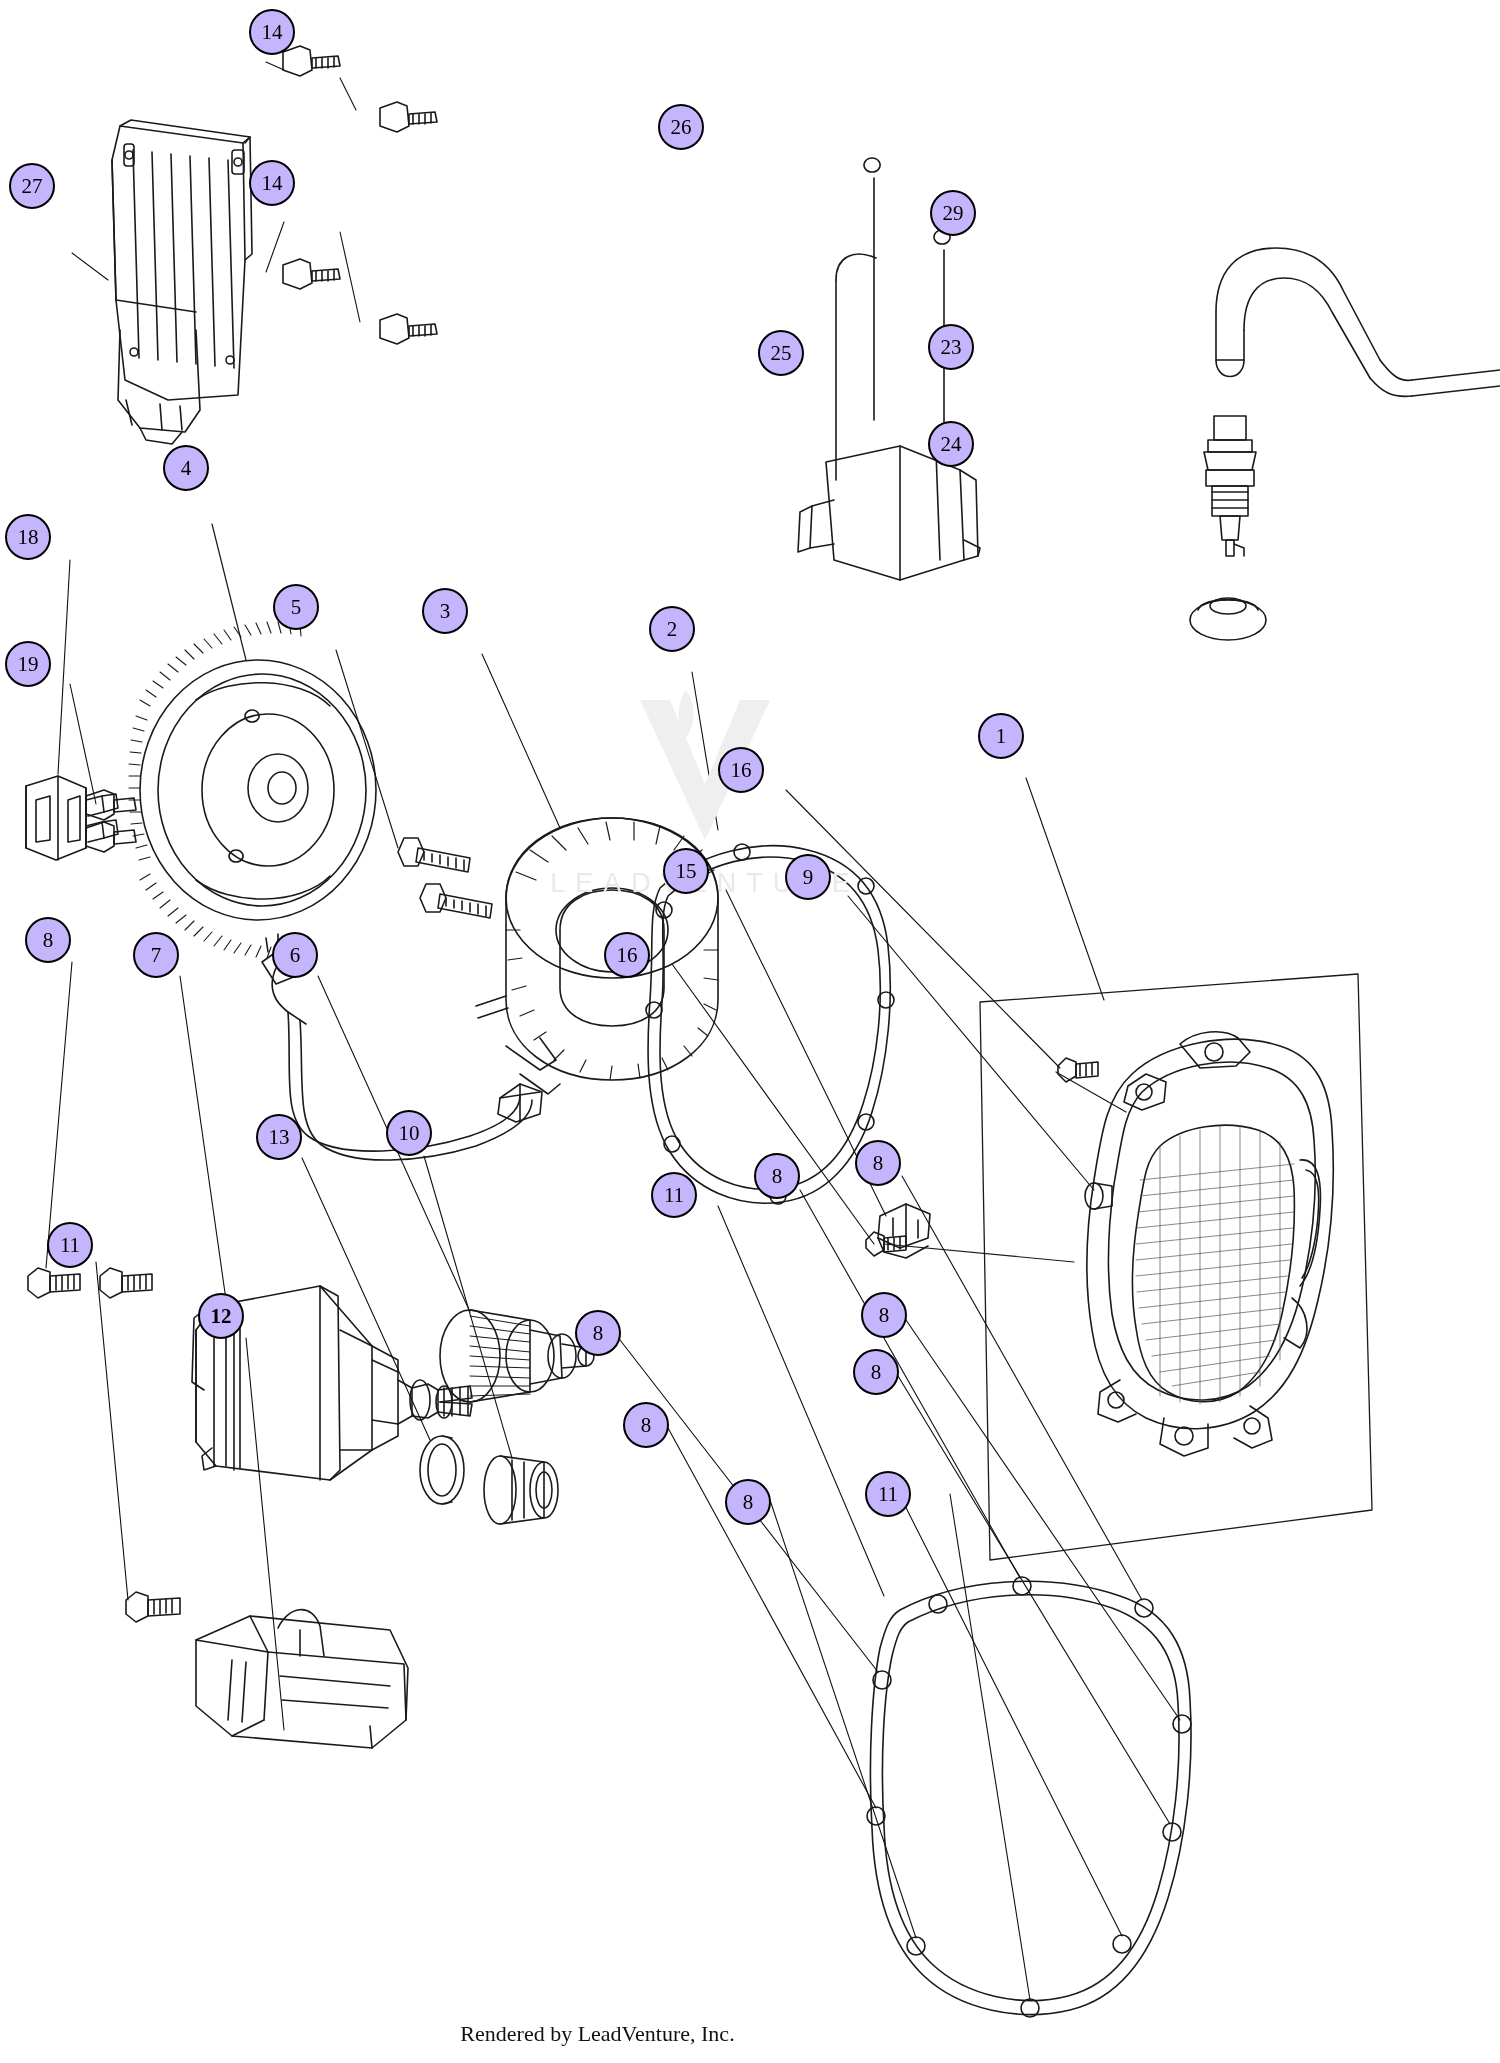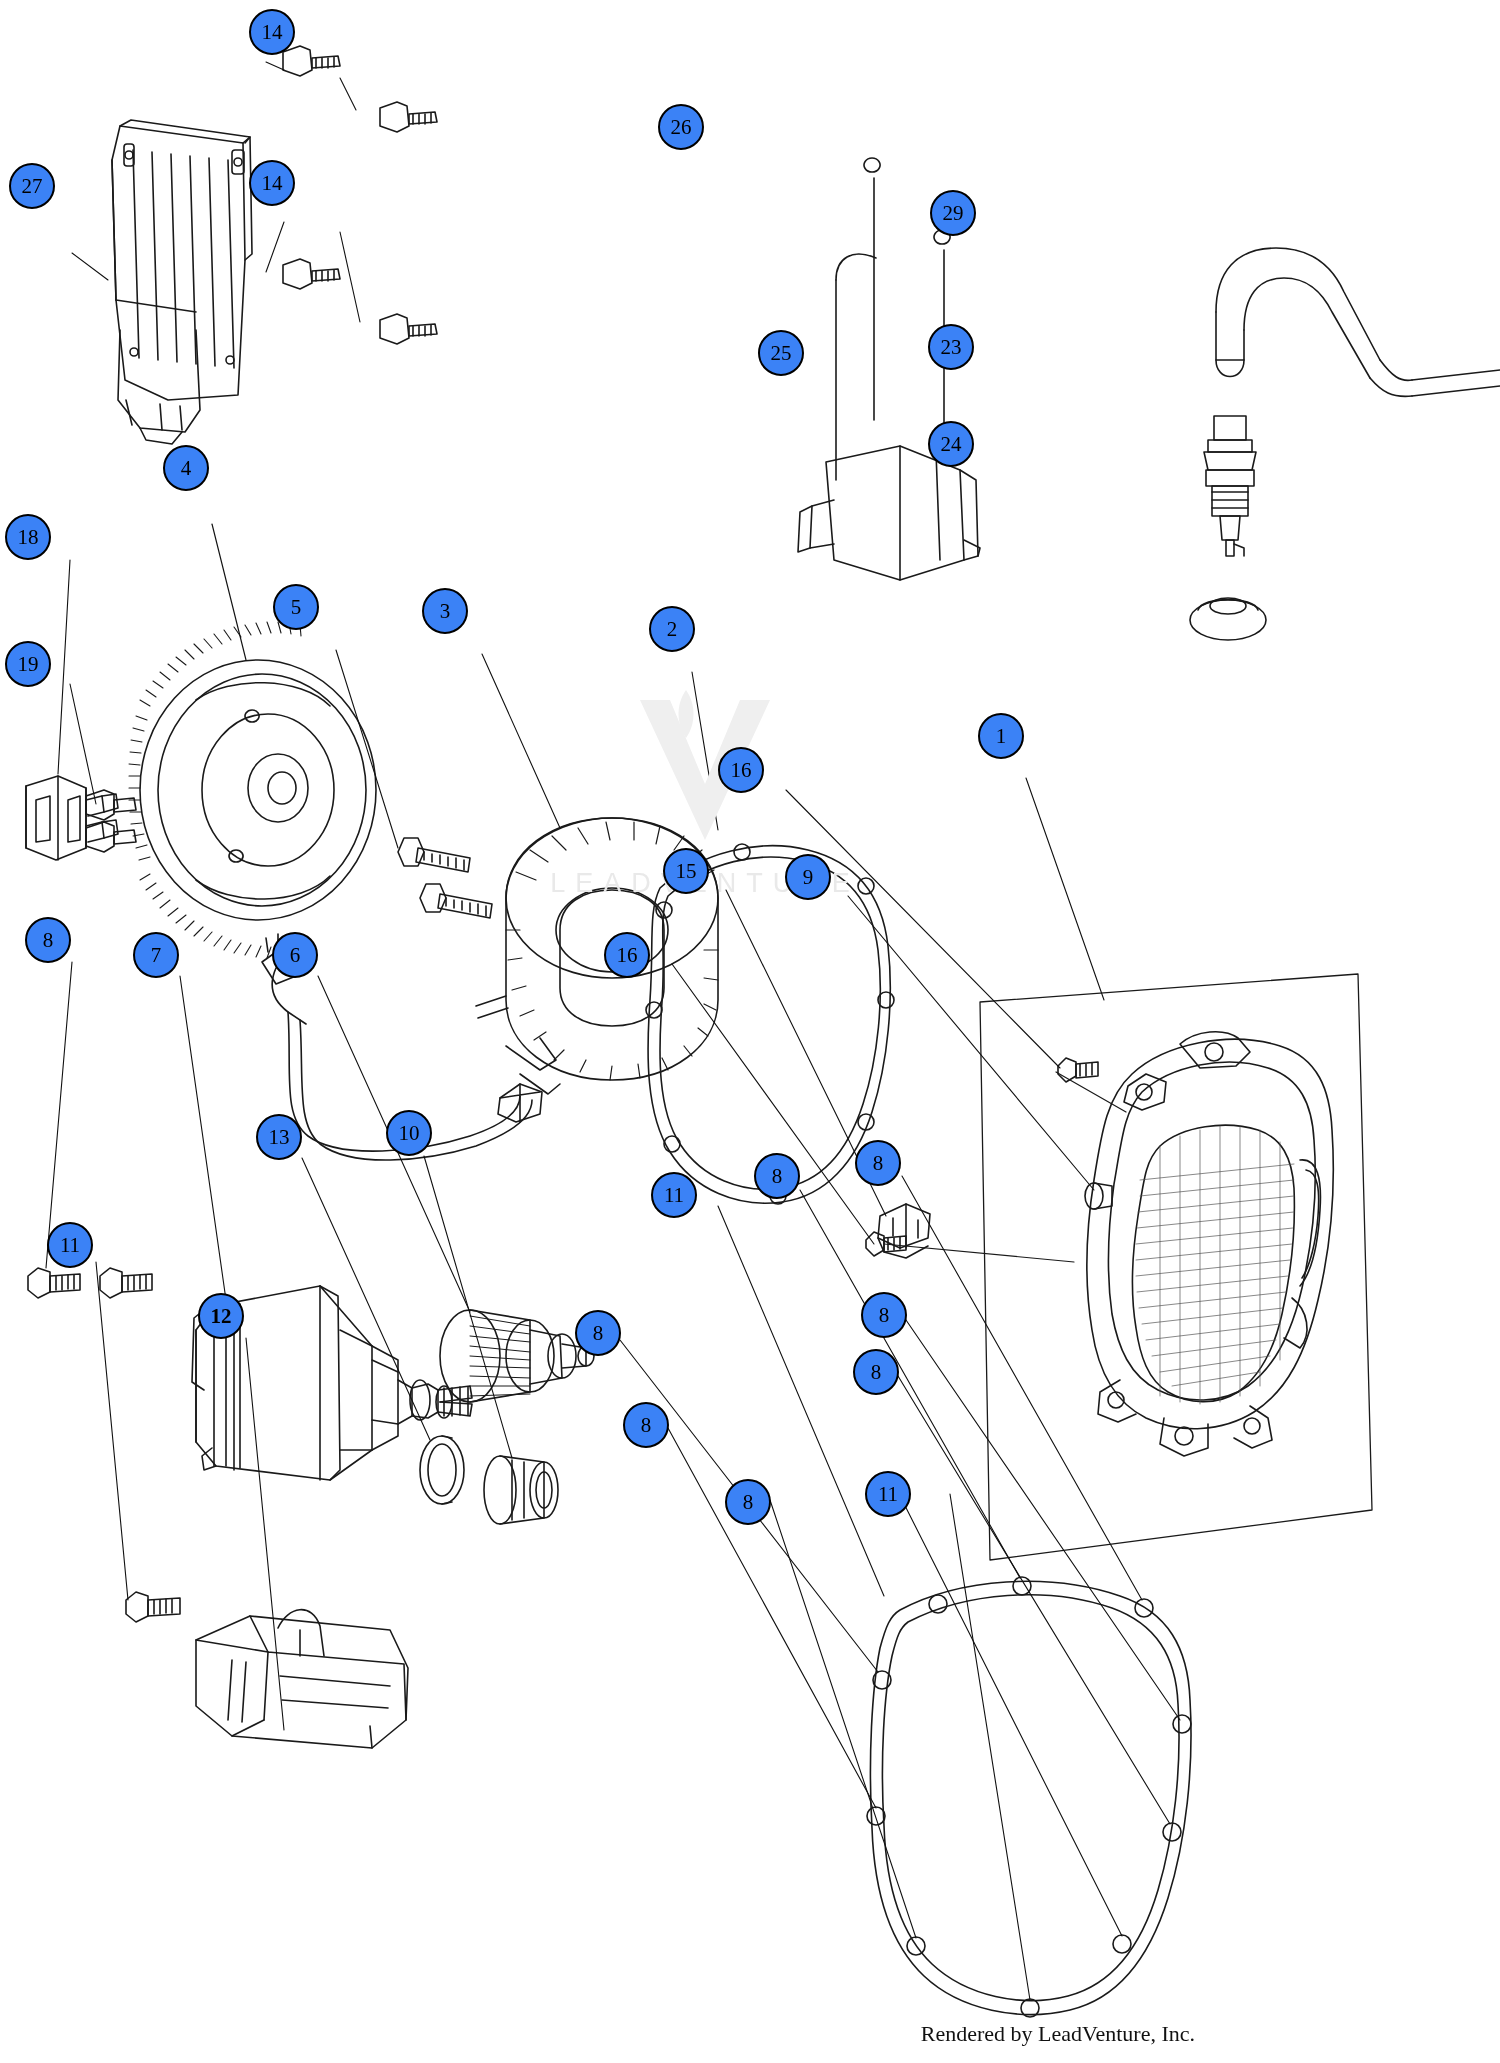--- a/index.html
+++ b/index.html
@@ -24,21 +24,21 @@
     top: 0;
     width: 1500px;
     height: 2063px;
   }
   .callout {
     position: absolute;
     width: 46px;
     height: 46px;
     border: 2px solid #000;
     border-radius: 50%;
-    background: #3b82f6;
+    background: #c4b5fd;
     box-sizing: border-box;
     display: flex;
     align-items: center;
     justify-content: center;
     font-family: "Liberation Serif", serif;
     font-size: 21px;
     color: #000;
     line-height: 1;
   }
   .watermark {
@@ -59,21 +59,21 @@
     font-family: "Liberation Sans", sans-serif;
     font-size: 27px;
     letter-spacing: 10px;
     color: #e9e9e9;
   }
   .footer {
     position: absolute;
     left: 0;
     bottom: 16px;
     width: 1195px;
-    text-align: right;
+    text-align: center;
     font-family: "Liberation Serif", serif;
     font-size: 22px;
     color: #111;
   }
 </style>
 </head>
 <body>
 
 <div id="diagram-root">
 

